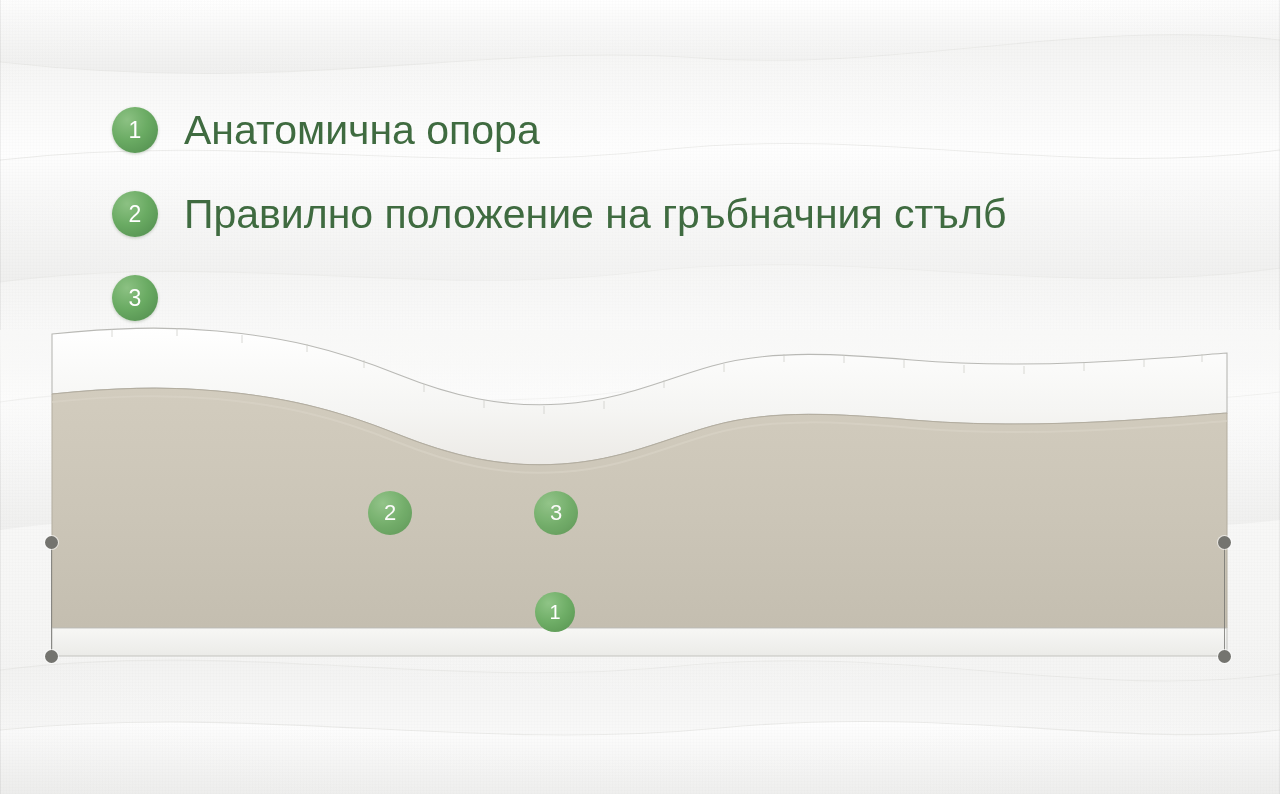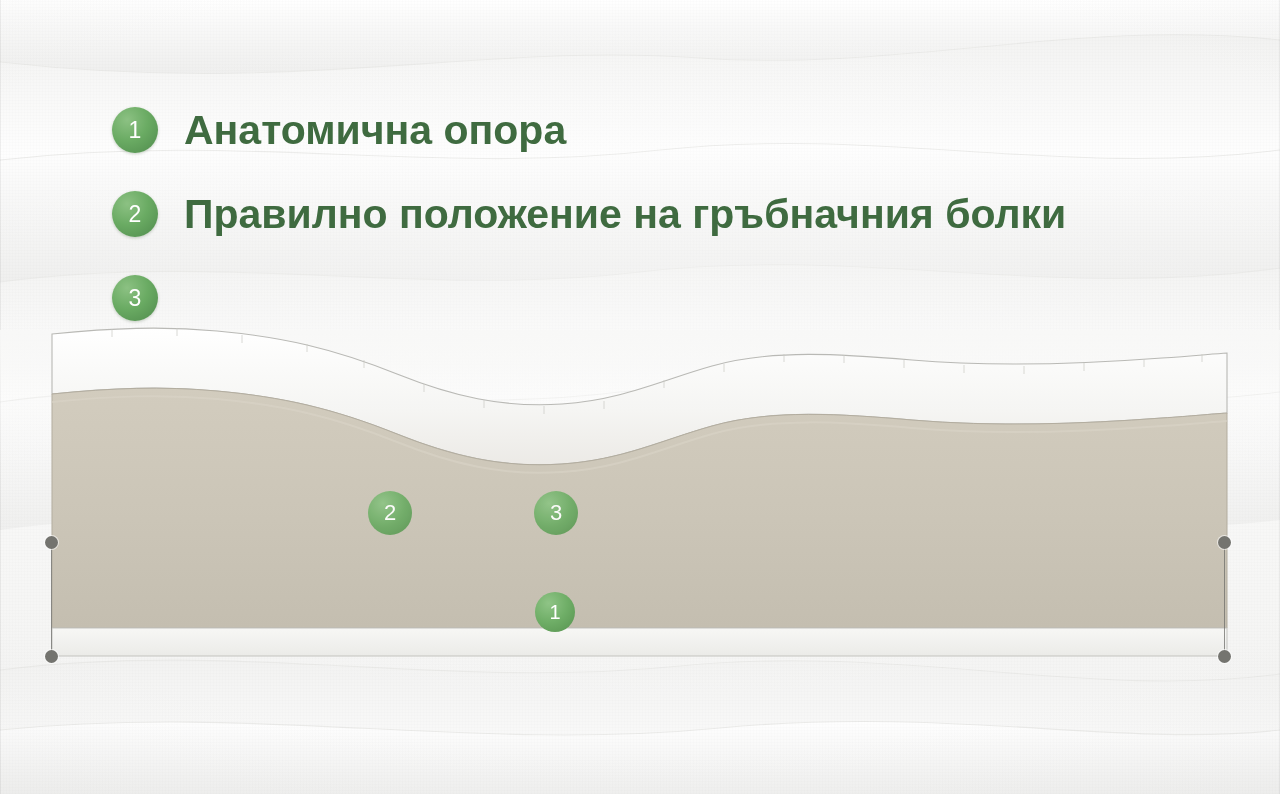--- a/index.html
+++ b/index.html
@@ -69,21 +69,21 @@
     letter-spacing: .3px;
     background: radial-gradient(circle at 33% 28%, #8cc183 0%, #6aab63 46%, #4f8a4c 100%);
     box-shadow: 0 1px 3px rgba(60,90,55,.28);
     user-select: none;
   }
   .bullet-text {
     margin-left: 26px;
     color: #3f6b40;
     font-size: 41px;
     line-height: 1;
-    font-weight: 700;
+    font-weight: 400;
     white-space: nowrap;
   }
 
   
   .scene {
     position: absolute;
     left: 0;
     top: 330px;
     width: 1280px;
     height: 360px;
@@ -323,21 +323,21 @@
 
   <div class="bullets">
 
     <div class="bullet-row">
       <span class="badge">1</span>
       <span class="bullet-text">Анатомична опора</span>
     </div>
 
     <div class="bullet-row">
       <span class="badge">2</span>
-      <span class="bullet-text">Правилно положение на гръбначния болки</span>
+      <span class="bullet-text">Правилно положение на гръбначния стълб</span>
     </div>
 
     <div class="bullet-row">
       <span class="badge">3</span>
     </div>
 
   </div>
 
   <div class="scene">
     <div class="pillow"></div>

